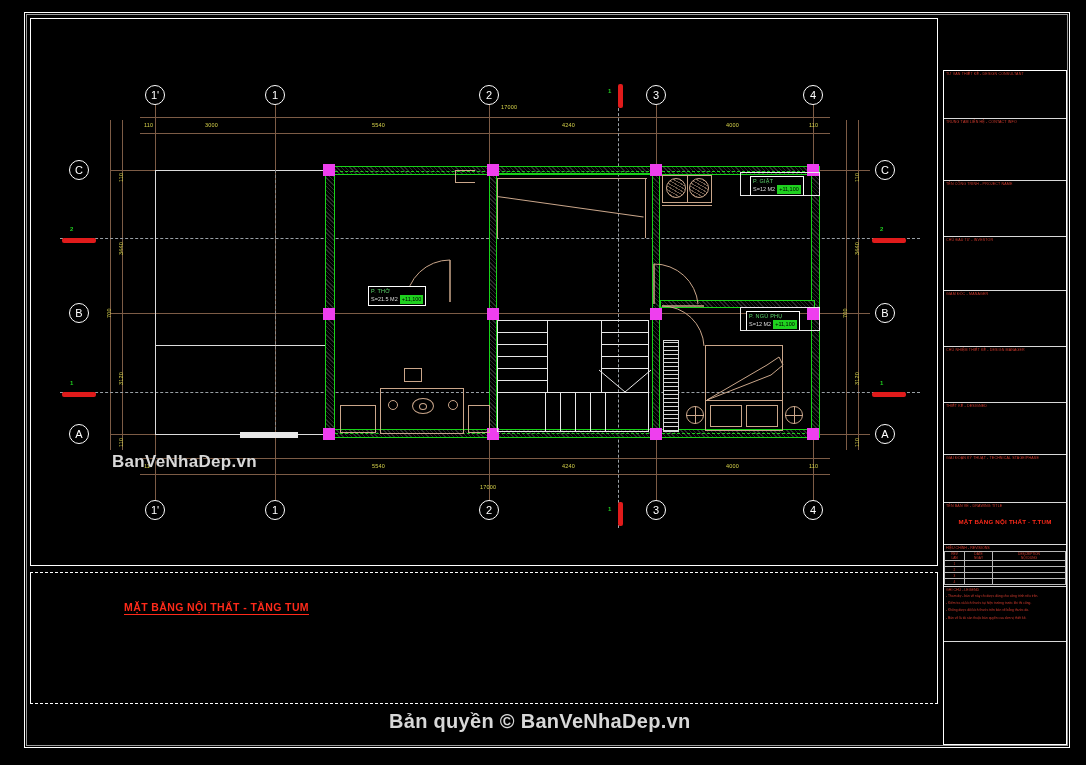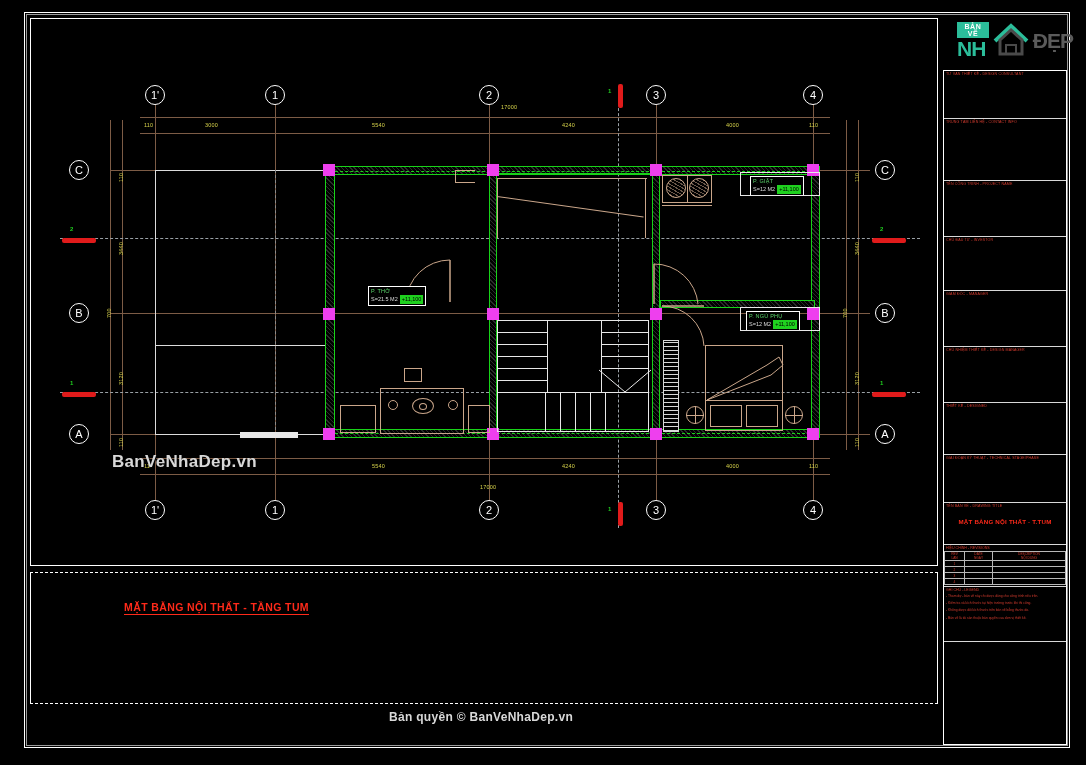--- a/index.html
+++ b/index.html
@@ -155,54 +155,40 @@
   .section-mark .sm-bar { position: absolute; background: #e01b1b; }
   .section-mark .sm-lbl { position: absolute; color: #1fd11f; font-size: 6px; font-weight: bold; }
 
   .watermark {
     position: absolute; color: #d8d8d8; font-weight: bold;
     font-size: 17px; letter-spacing: .3px;
     text-shadow: 1px 1px 0 #000;
   }
   .copyright {
     position: absolute; color: #d8d8d8; font-weight: bold;
-    font-size: 12px; letter-spacing: .3px;
+    font-size: 20px; letter-spacing: .3px;
   }
   .plan-caption {
     position: absolute; color: #ff2a1a; font-weight: bold;
     font-size: 10.5px; letter-spacing: .4px;
     border-bottom: 1px solid #ff2a1a; padding-bottom: 1px;
   }
   .tank { position: absolute; border: 1px solid #caa68a; border-radius: 50%;
           background: repeating-linear-gradient(30deg,#6b584a 0 1px,#000 1px 3px); }
 </style>
 </head>
 <body>
 
 <div id="root">
 
   <div class="sheet-border"></div>
   <div class="sheet-border-inner"></div>
   <div class="plan-frame"></div>
   <div class="bottom-panel"></div>
 
-  <div class="logo">
-    <div class="logo-left">
-      <div class="logo-banve">BẢN VẼ</div>
-      <div class="logo-nh">NH</div>
-    </div>
-    <div class="logo-house">
-      <svg width="40" height="38" viewBox="0 0 40 38">
-        <path d="M4 20 L20 5 L36 20" fill="none" stroke="#2bbd9a" stroke-width="4"></path>
-        <path d="M9 19 L20 9 L31 19 L31 33 L9 33 Z" fill="none" stroke="#4a4a4a" stroke-width="3"></path>
-        <rect x="15" y="24" width="10" height="9" fill="none" stroke="#4a4a4a" stroke-width="2"></rect>
-      </svg>
-    </div>
-    <div class="logo-dep">ĐẸP</div>
-  </div>
 
   <div class="titleblock">
     <div class="tb-row" style="height:48px">
       <div class="tb-label">TƯ VẤN THIẾT KẾ - DESIGN CONSULTANT</div>
     </div>
     <div class="tb-row" style="height:62px">
       <div class="tb-label">TRUNG TÂM LIÊN HỆ - CONTACT INFO</div>
     </div>
     <div class="tb-row" style="height:56px">
       <div class="tb-label">TÊN CÔNG TRÌNH - PROJECT NAME</div>

